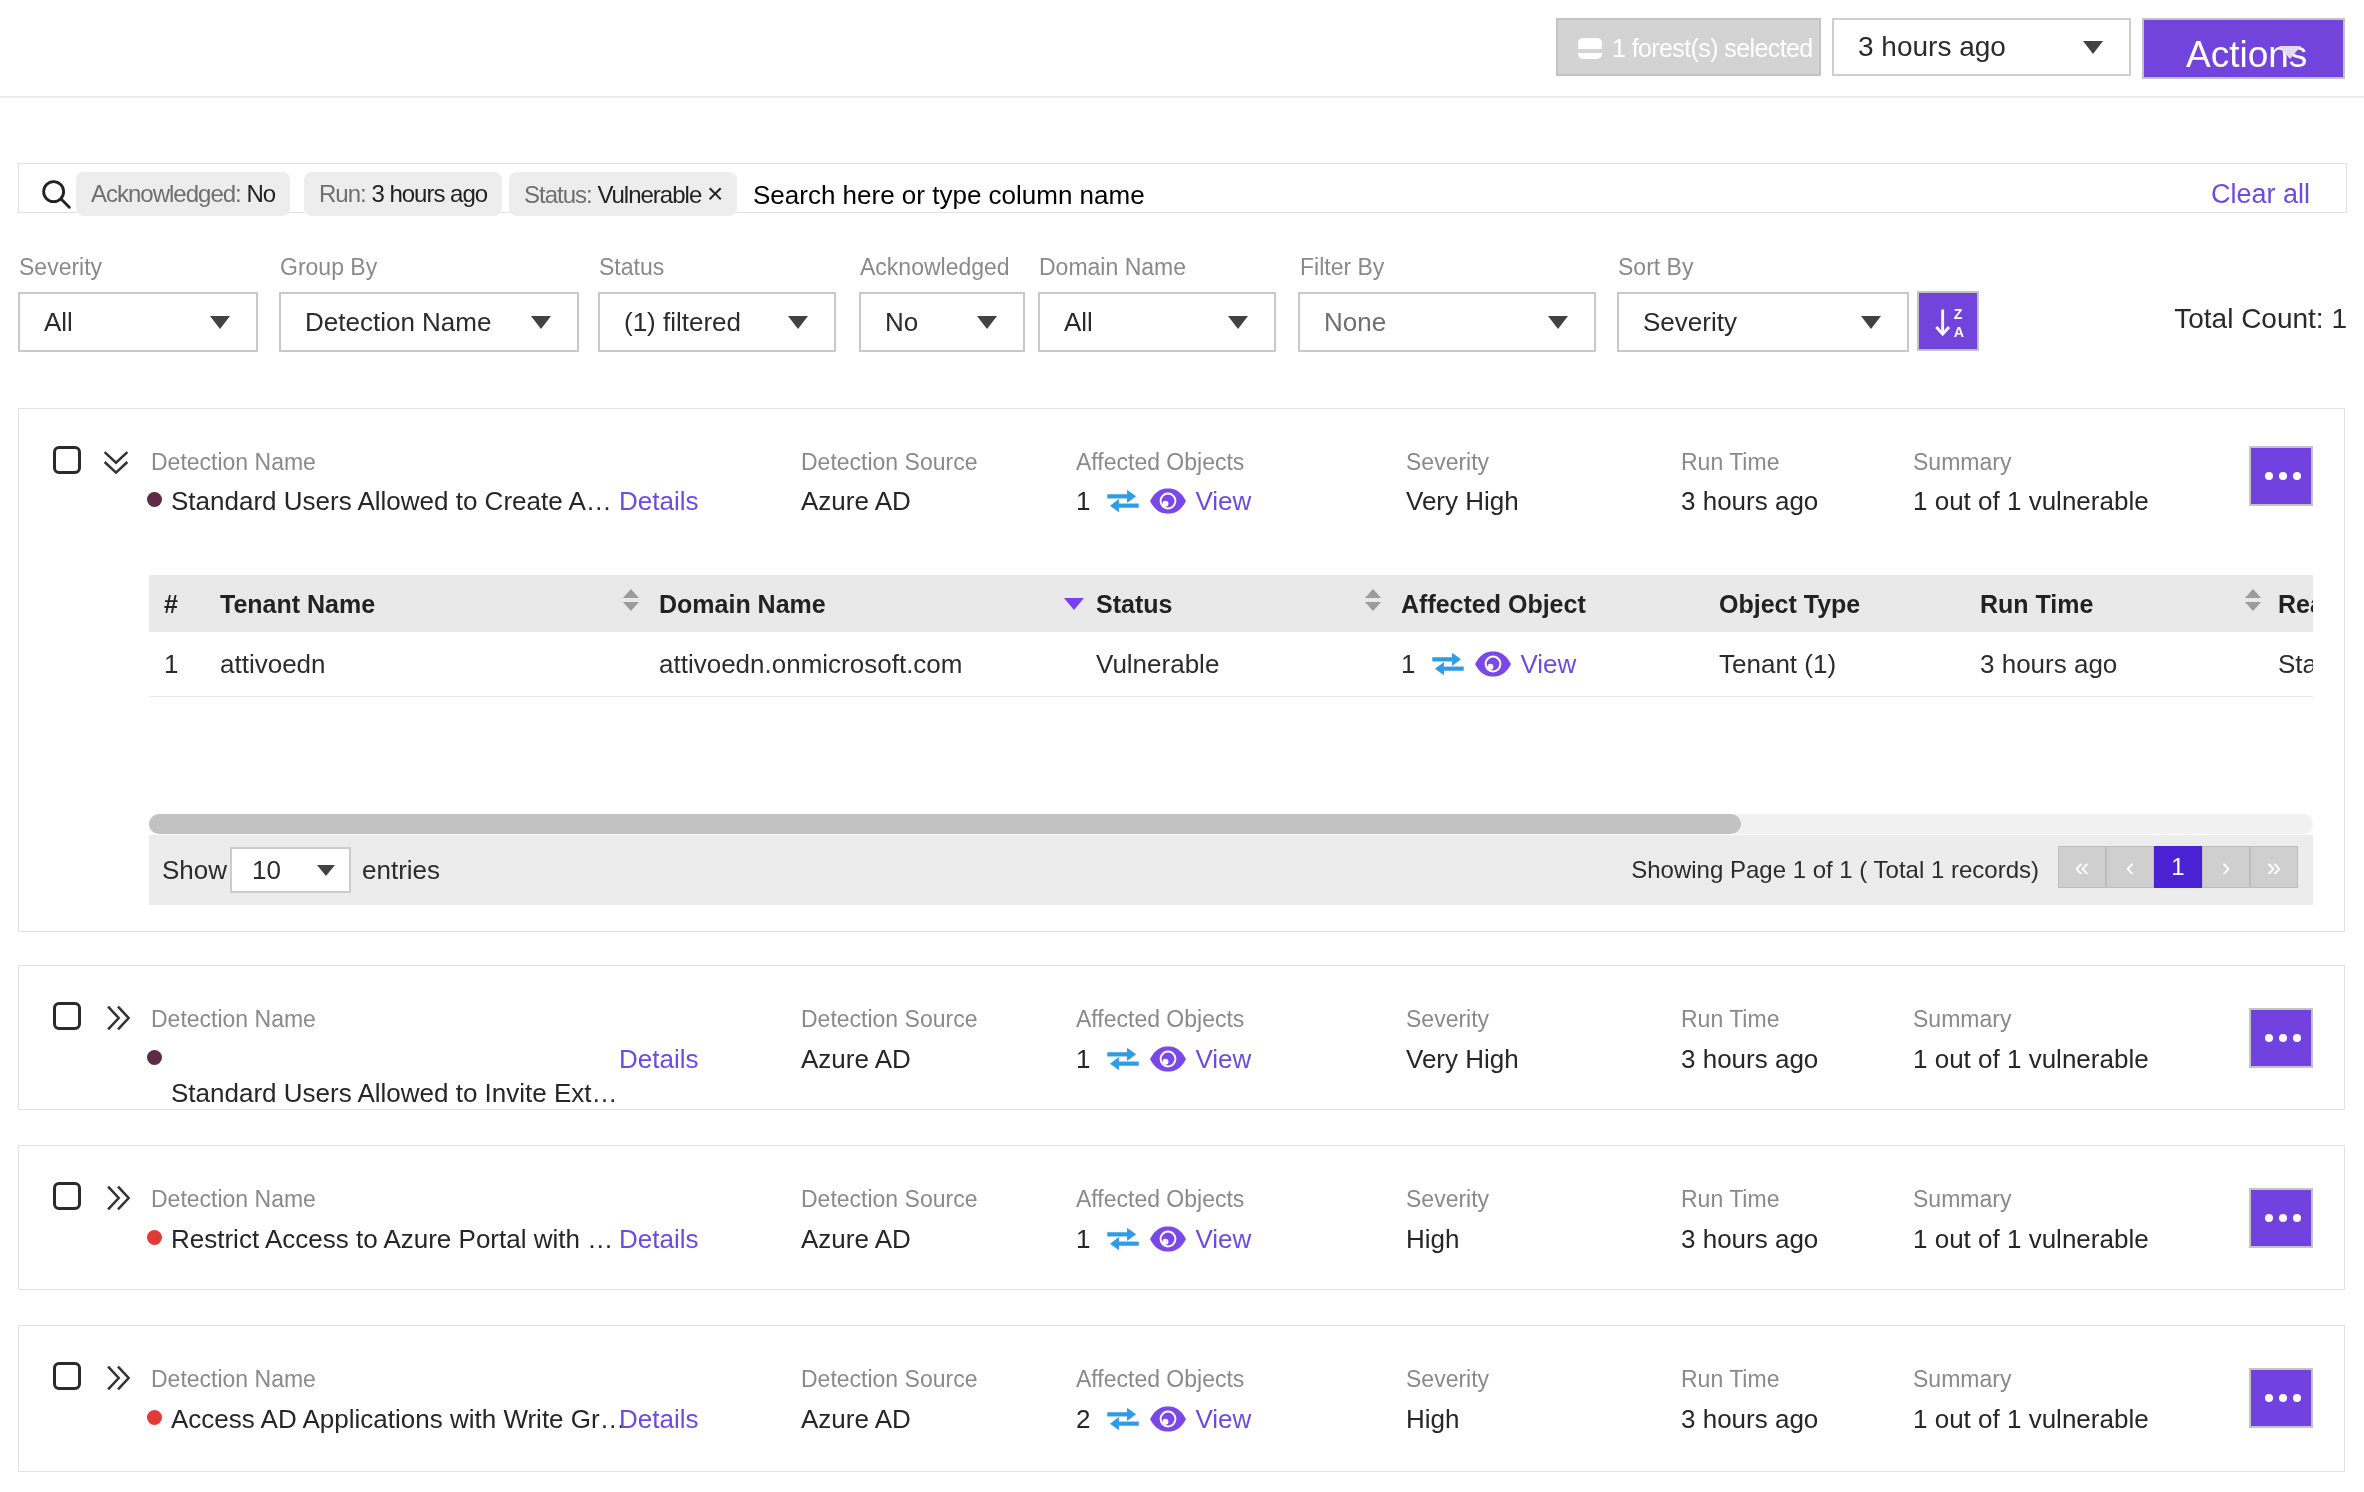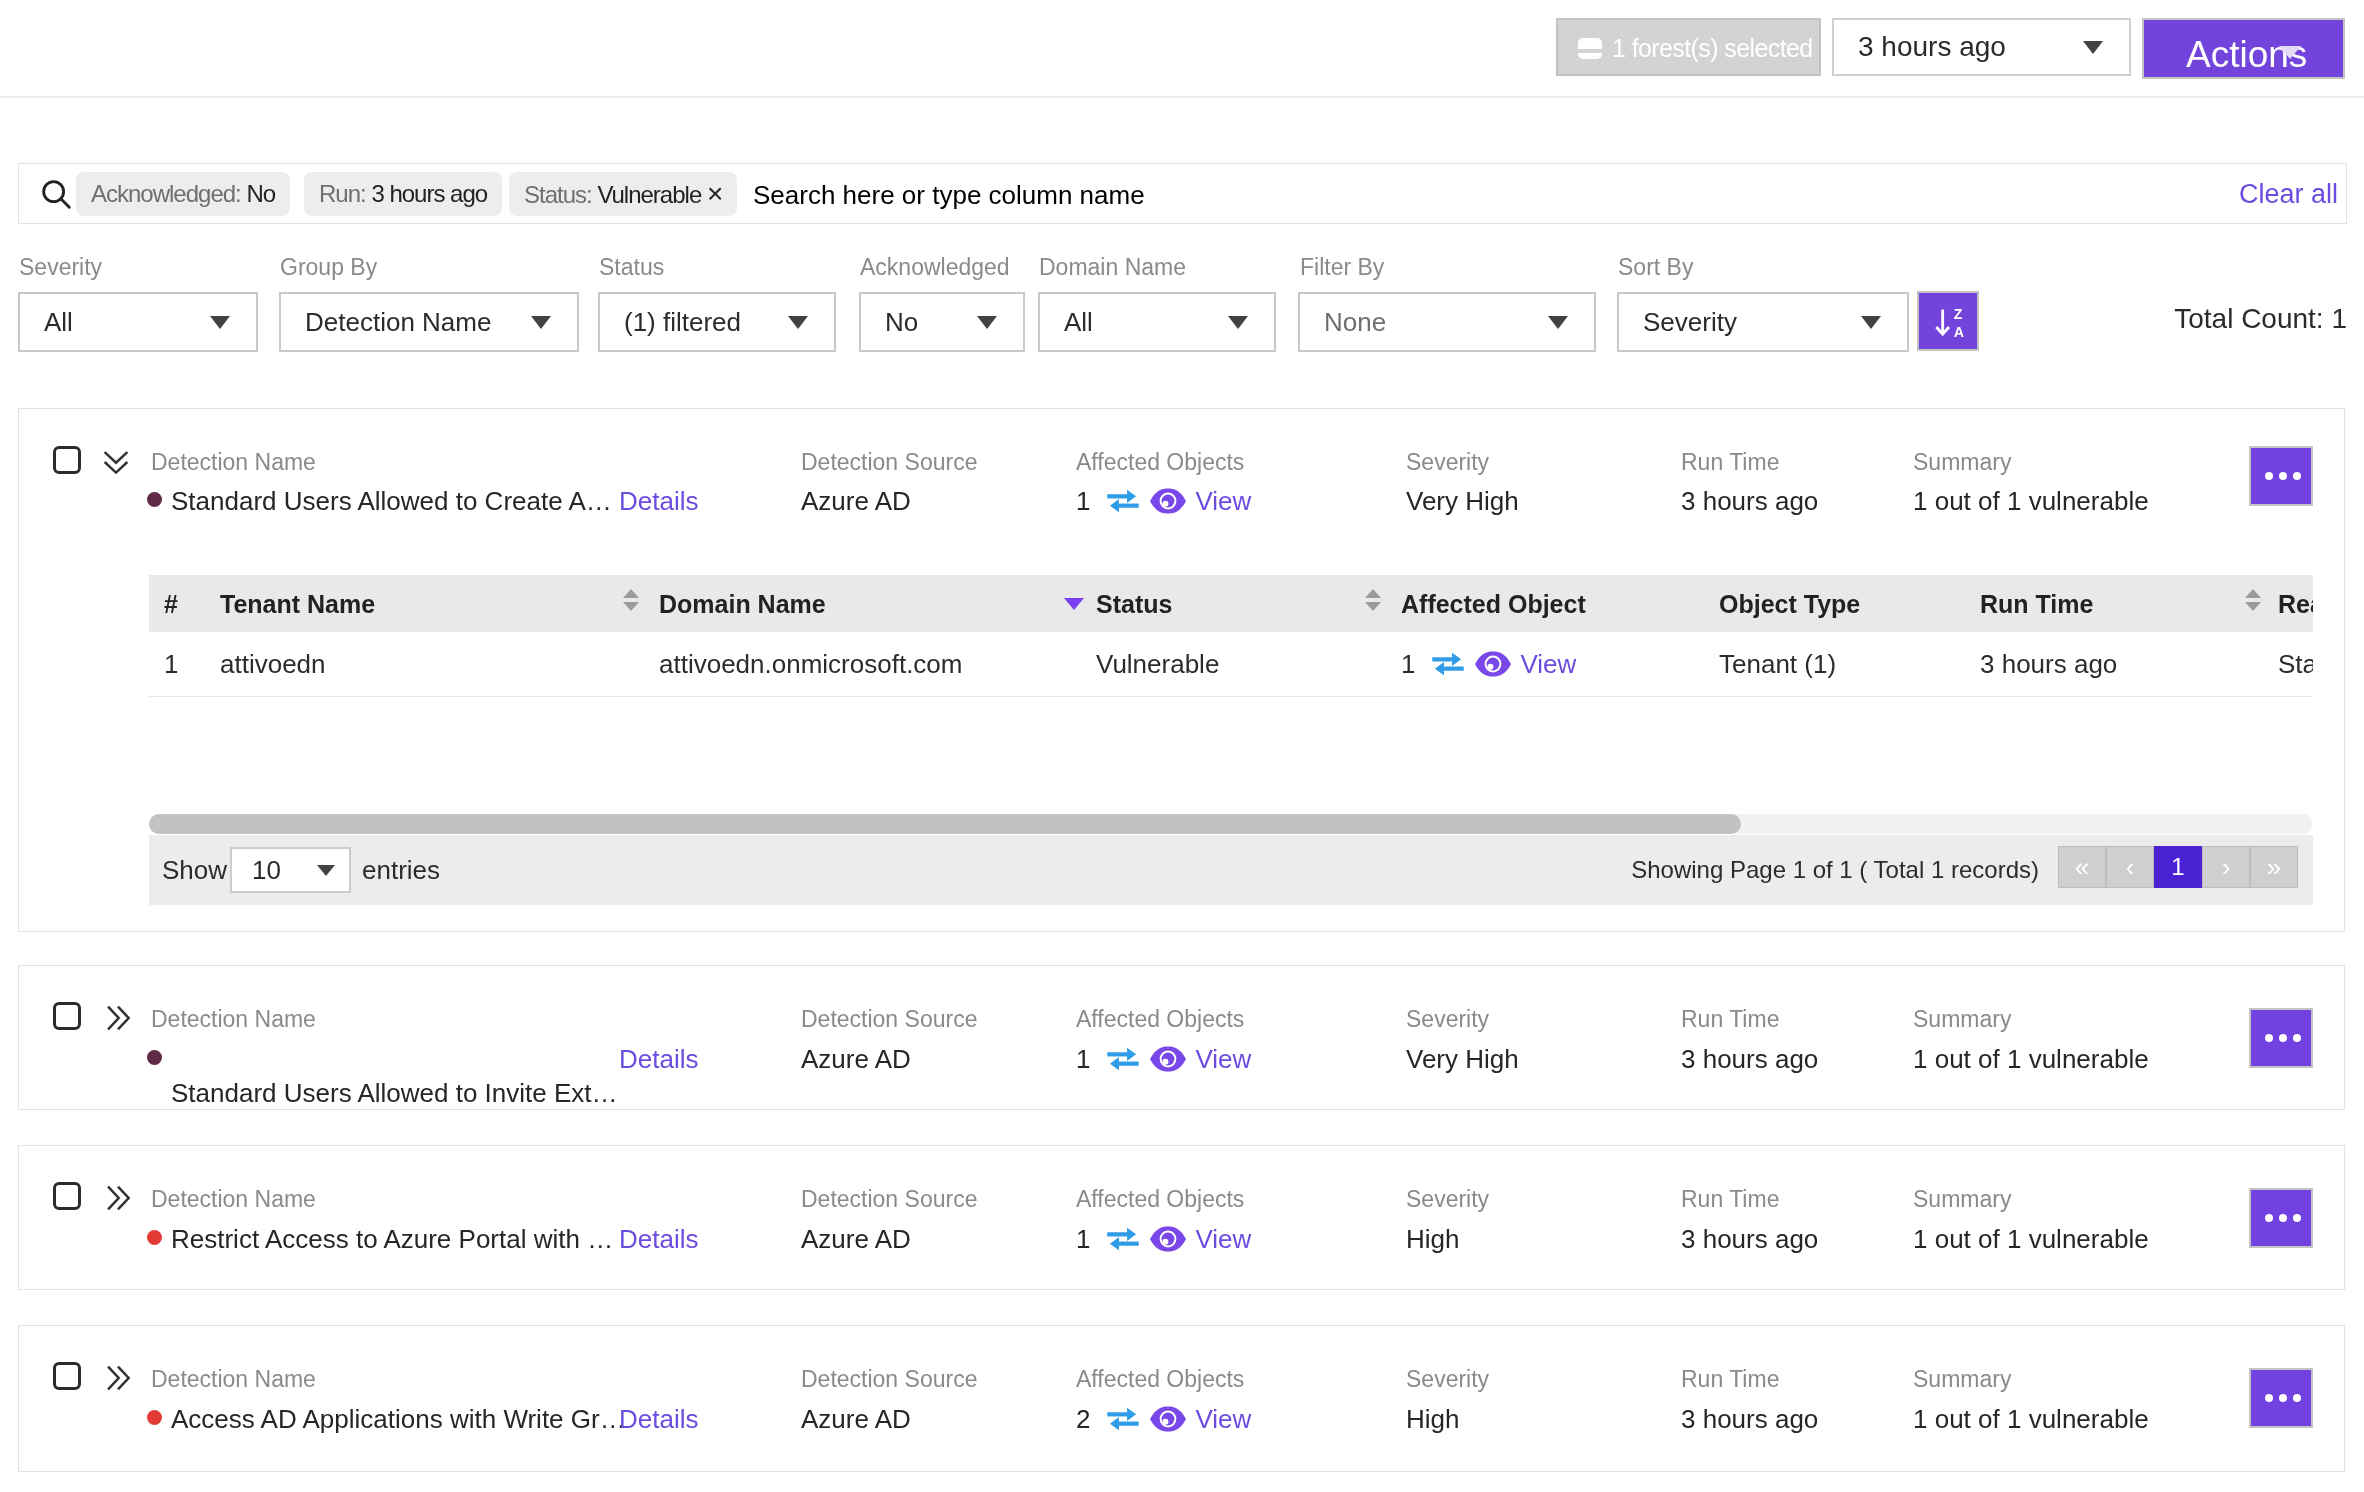--- a/index.html
+++ b/index.html
@@ -41,30 +41,30 @@
 <div class="sel" style="left:1832px;top:18px;width:299px;height:58px;border-color:#cfcfcf;">
   <span style="font-size:28px;">3 hours ago</span>
     <i class="ct"></i>
 </div>
 <div class="abs" style="left:2142px;top:18px;width:203px;height:61px;background:#7244dc;border:2px solid #c3c3c3;">
   <div class="abs nw" style="left:42px;top:14px;font-size:37px;color:#fff;">Actions</div>
   <div class="abs" style="right:42px;top:26px;width:0;height:0;border-left:11px solid transparent;border-right:11px solid transparent;border-top:13px solid #e3daf6;"></div>
 </div>
 <div class="abs" style="left:0;top:96px;width:2364px;height:2px;background:#ececec;"></div>
 
-<div class="abs" style="left:18px;top:163px;width:2329px;height:61px;border:1px solid #e3e3e3;">
+<div class="abs" style="left:18px;top:163px;width:2329px;height:50px;border:1px solid #e3e3e3;">
   <svg class="abs" style="left:18px;top:11px;" width="38" height="38" viewBox="0 0 24 24">
     <circle cx="10.5" cy="10.5" r="6.3" fill="none" stroke="#222" stroke-width="1.8"></circle>
     <line x1="15.2" y1="15.2" x2="20.4" y2="20.4" stroke="#222" stroke-width="1.8" stroke-linecap="round"></line>
   </svg>
   <div class="chip" style="left:57px;">Acknowledged: <b>No</b></div>
   <div class="chip" style="left:285px;">Run: <b>3 hours ago</b></div>
   <div class="chip" style="left:490px;">Status:&nbsp;<b>Vulnerable</b>&nbsp;<b style="font-size:28px;">×</b></div>
   <div class="abs nw" style="left:734px;top:16px;font-size:26px;color:#000000;">Search here or type column name</div>
-  <div class="abs nw purple" style="right:8px;top:15px;font-size:27px;">Clear all</div>
+  <div class="abs nw purple" style="right:36px;top:15px;font-size:27px;">Clear all</div>
 </div>
 
 <div class="lab" style="left:19px;top:254px;">Severity</div>
 <div class="lab" style="left:280px;top:254px;">Group By</div>
 <div class="lab" style="left:599px;top:254px;">Status</div>
 <div class="lab" style="left:860px;top:254px;">Acknowledged</div>
 <div class="lab" style="left:1039px;top:254px;">Domain Name</div>
 <div class="lab" style="left:1300px;top:254px;">Filter By</div>
 <div class="lab" style="left:1618px;top:254px;">Sort By</div>
 

